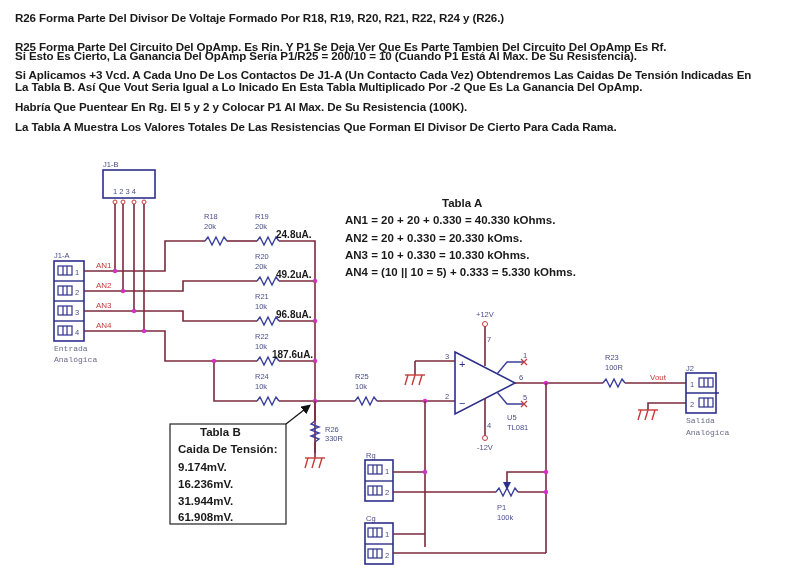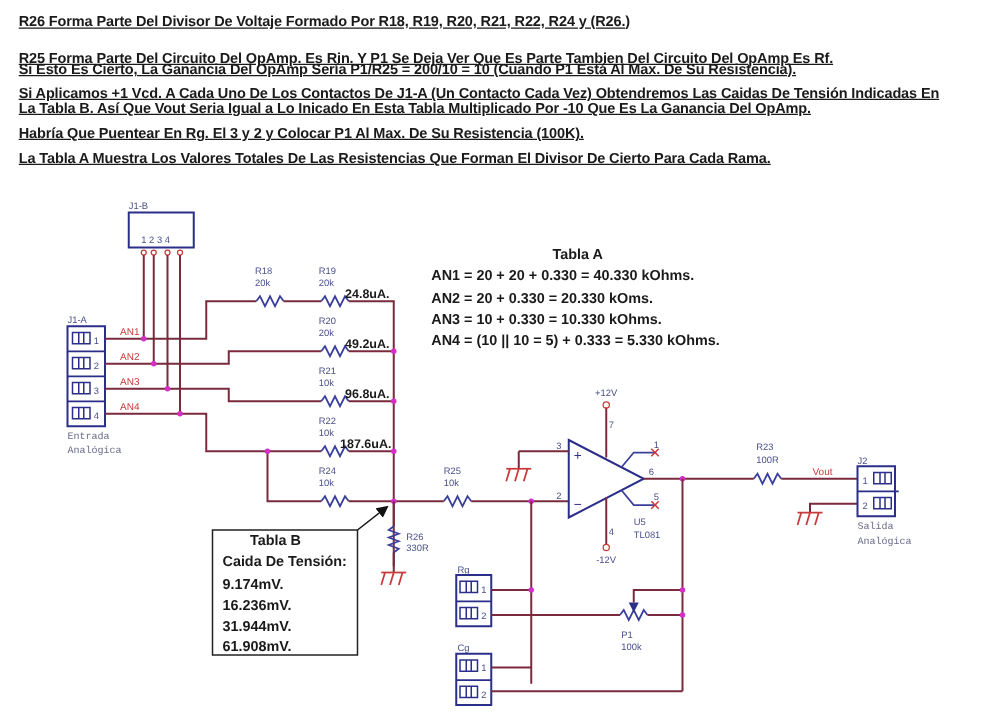--- a/index.html
+++ b/index.html
@@ -1,41 +1,41 @@
 <!DOCTYPE html>
 <html><head>
 <meta charset="utf-8">
 <style>
   html, body { margin: 0; padding: 0; background: #ffffff; }
   body { width: 791px; height: 576px; position: relative; overflow: hidden;
          font-family: "Liberation Sans", sans-serif; }
   .note { position: absolute; left: 15px; font-weight: bold; font-size: 11.6px;
-          color: #1a1a1a; line-height: 12px; white-space: nowrap; letter-spacing: -0.1px; text-decoration: underline; }
+          color: #1a1a1a; line-height: 12px; white-space: nowrap; letter-spacing: -0.1px; }
   svg#schem { position: absolute; left: 0; top: 0; }
   .w { stroke: #7a2a3c; stroke-width: 1.6; fill: none; }
   .r { stroke: #3b3f9c; stroke-width: 1.4; fill: none; }
   .box { stroke: #2c2f8a; stroke-width: 1.6; fill: #ffffff; }
   .gnd { stroke: #c83a3a; stroke-width: 1.4; fill: none; }
   .dot { fill: #d42fc8; }
   .lbl { font-family: "Liberation Sans", sans-serif; font-size: 7.5px; fill: #4a4f8a; }
   .lblred { font-family: "Liberation Sans", sans-serif; font-size: 8px; fill: #c83a3a; }
   .mono { font-family: "Liberation Mono", monospace; font-size: 8px; fill: #6a6a8a; }
   .cur { font-family: "Liberation Sans", sans-serif; font-size: 10px; font-weight: bold; fill: #1a1a1a; }
   .tabA { font-family: "Liberation Sans", sans-serif; font-size: 11.5px; font-weight: bold; fill: #1a1a1a; }
   .tabB { font-family: "Liberation Sans", sans-serif; font-size: 11.5px; font-weight: bold; fill: #1a1a1a; }
 </style>
 </head>
 <body>
 
 <div class="note" style="top:12px">R26 Forma Parte Del Divisor De Voltaje Formado Por R18, R19, R20, R21, R22, R24 y (R26.)</div>
 <div class="note" style="top:41px">R25 Forma Parte Del Circuito Del OpAmp. Es Rin. Y P1 Se Deja Ver Que Es Parte Tambien Del Circuito Del OpAmp Es Rf.</div>
 <div class="note" style="top:50px">Si Esto Es Cierto, La Ganancia Del OpAmp Sería P1/R25 = 200/10 = 10 (Cuando P1 Está Al Max. De Su Resistencia).</div>
-<div class="note" style="top:69px">Si Aplicamos +1 Vcd. A Cada Uno De Los Contactos De J1-A (Un Contacto Cada Vez) Obtendremos Las Caidas De Tensión Indicadas En</div>
-<div class="note" style="top:81px">La Tabla B. Así Que Vout Seria Igual a Lo Inicado En Esta Tabla Multiplicado Por -10 Que Es La Ganancia Del OpAmp.</div>
-<div class="note" style="top:101px">Habría Que Puentear En Rg. El 3 y 2 y Colocar P1 Al Max. De Su Resistencia (100K).</div>
+<div class="note" style="top:69px">Si Aplicamos +3 Vcd. A Cada Uno De Los Contactos De J1-A (Un Contacto Cada Vez) Obtendremos Las Caidas De Tensión Indicadas En</div>
+<div class="note" style="top:81px">La Tabla B. Así Que Vout Seria Igual a Lo Inicado En Esta Tabla Multiplicado Por -2 Que Es La Ganancia Del OpAmp.</div>
+<div class="note" style="top:101px">Habría Que Puentear En Rg. El 5 y 2 y Colocar P1 Al Max. De Su Resistencia (100K).</div>
 <div class="note" style="top:121px">La Tabla A Muestra Los Valores Totales De Las Resistencias Que Forman El Divisor De Cierto Para Cada Rama.</div>
 
 <svg id="schem" width="791" height="576" viewBox="0 0 791 576">
   <defs>
     <marker id="arrowhead" markerWidth="8" markerHeight="8" refX="6" refY="4" orient="auto">
       <path d="M0,0 L8,4 L0,8 Z" fill="#111"></path>
     </marker>
   </defs>
 
   <g>

